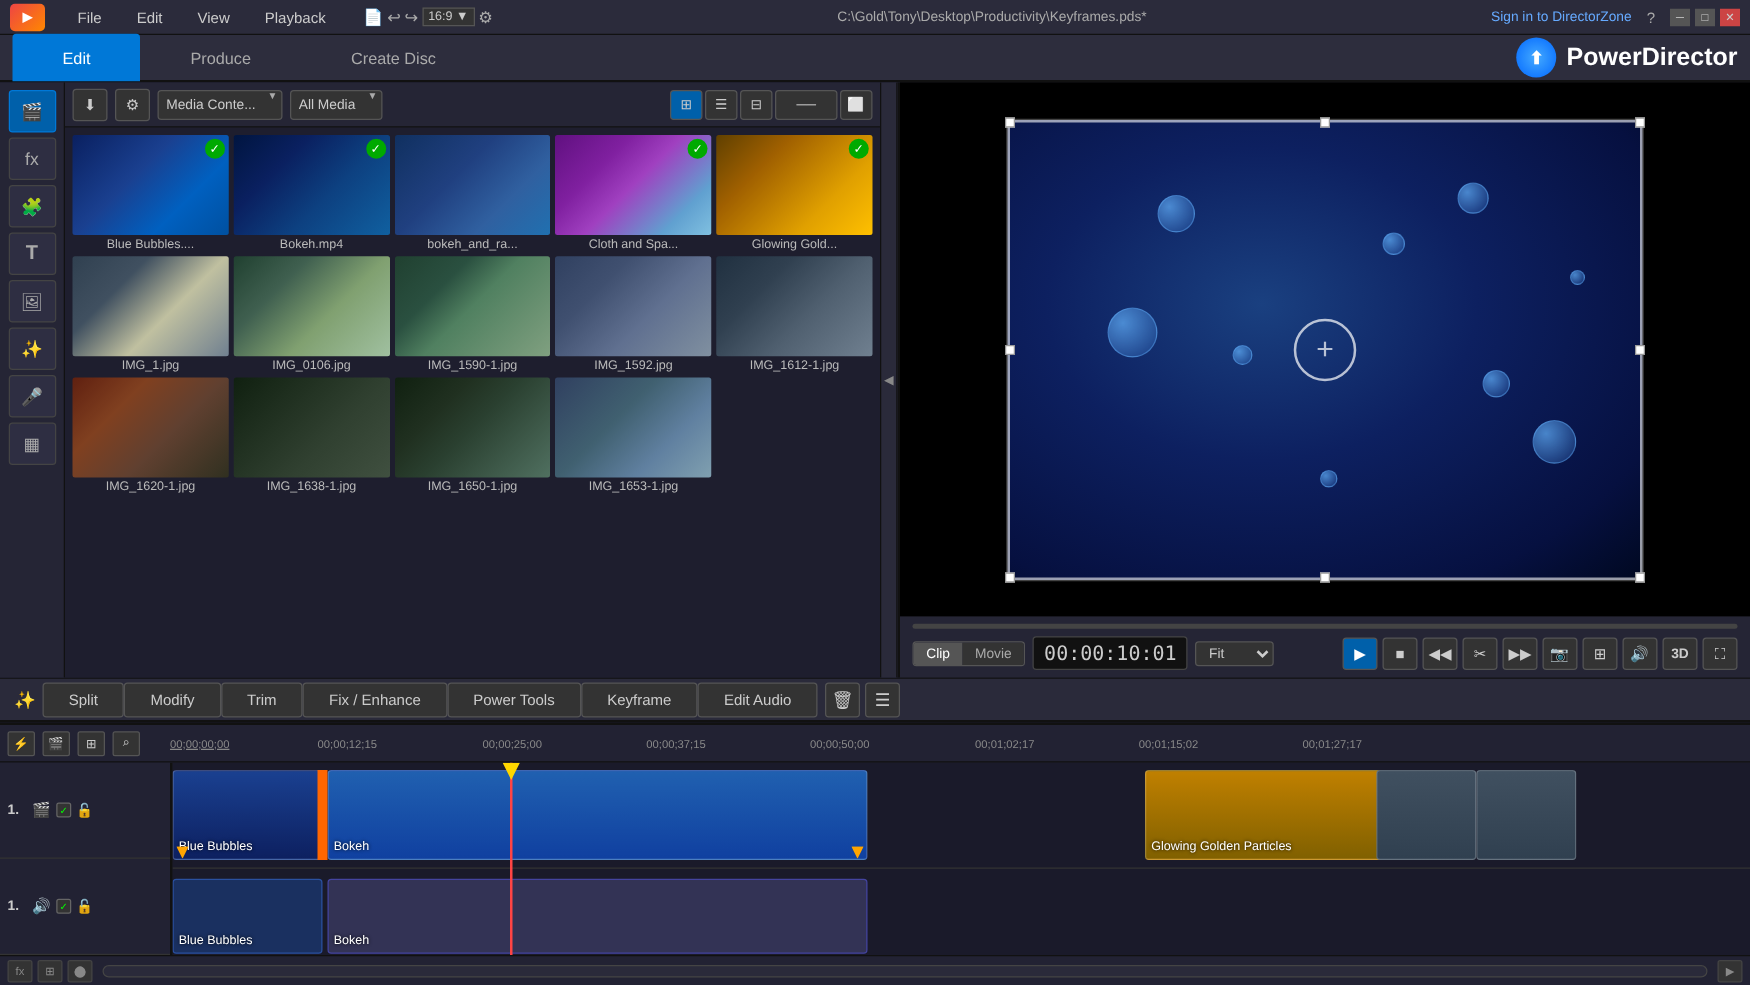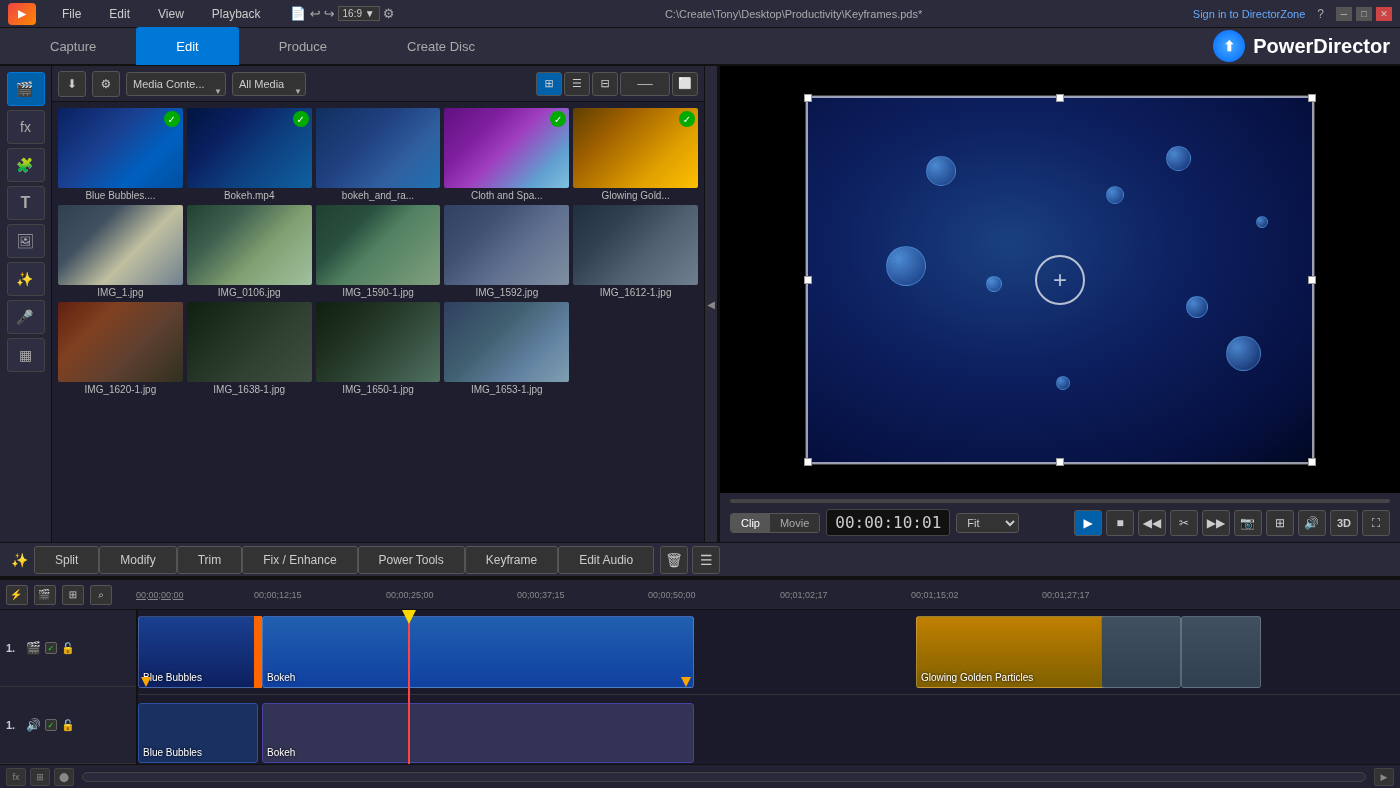--- a/index.html
+++ b/index.html
@@ -199,21 +199,21 @@
       color: #ccc;
       font-size: 11px;
       padding: 0 20px 0 6px;
       appearance: none;
       cursor: pointer;
       position: relative;
     }
     .dropdown-wrapper {
       position: relative;
       display: inline-flex;
-      align-items: flex-end;
+      align-items: flex-start;
     }
     .dropdown-wrapper::after {
       content: '▼';
       position: absolute;
       right: 4px;
       font-size: 8px;
       color: #aaa;
       pointer-events: none;
     }
     .dropdown-wrapper select {
@@ -740,35 +740,34 @@
   <span class="menu-item">Playback</span>
 
   <span style="margin-left:8px; display:flex; gap:3px; align-items:center;">
     <span style="font-size:13px; color:#aaa; cursor:pointer;">📄</span>
     <span style="font-size:13px; color:#aaa; cursor:pointer;">↩</span>
     <span style="font-size:13px; color:#aaa; cursor:pointer;">↪</span>
     <span style="font-size:10px; padding:1px 4px; background:#333; border:1px solid #555; color:#ccc; cursor:pointer;">16:9 ▼</span>
     <span style="font-size:13px; color:#aaa; cursor:pointer;">⚙</span>
   </span>
   <span class="menu-separator"></span>
-  <span class="menu-path">C:\Create\Tony\Desktop\Productivity\Keyframes.pds*</span>
+  <span class="menu-path">C:\Gold\Tony\Desktop\Productivity\Keyframes.pds*</span>
   <span class="menu-separator"></span>
   <div class="menu-right">
     <span class="sign-in-link">Sign in to DirectorZone</span>
     <span style="color:#aaa; cursor:pointer;">?</span>
     <div class="win-controls">
       <button class="win-btn">─</button>
       <button class="win-btn">□</button>
       <button class="win-btn close">✕</button>
     </div>
   </div>
 </div>
 
 <div id="header-tabs">
-  <div class="header-tab">Capture</div>
   <div class="header-tab active">Edit</div>
   <div class="header-tab">Produce</div>
   <div class="header-tab">Create Disc</div>
   <div class="powerdirector-logo">
     <div class="pd-icon">⬆</div>
     <span>PowerDirector</span>
   </div>
 </div>
 
 <div id="main-content">

